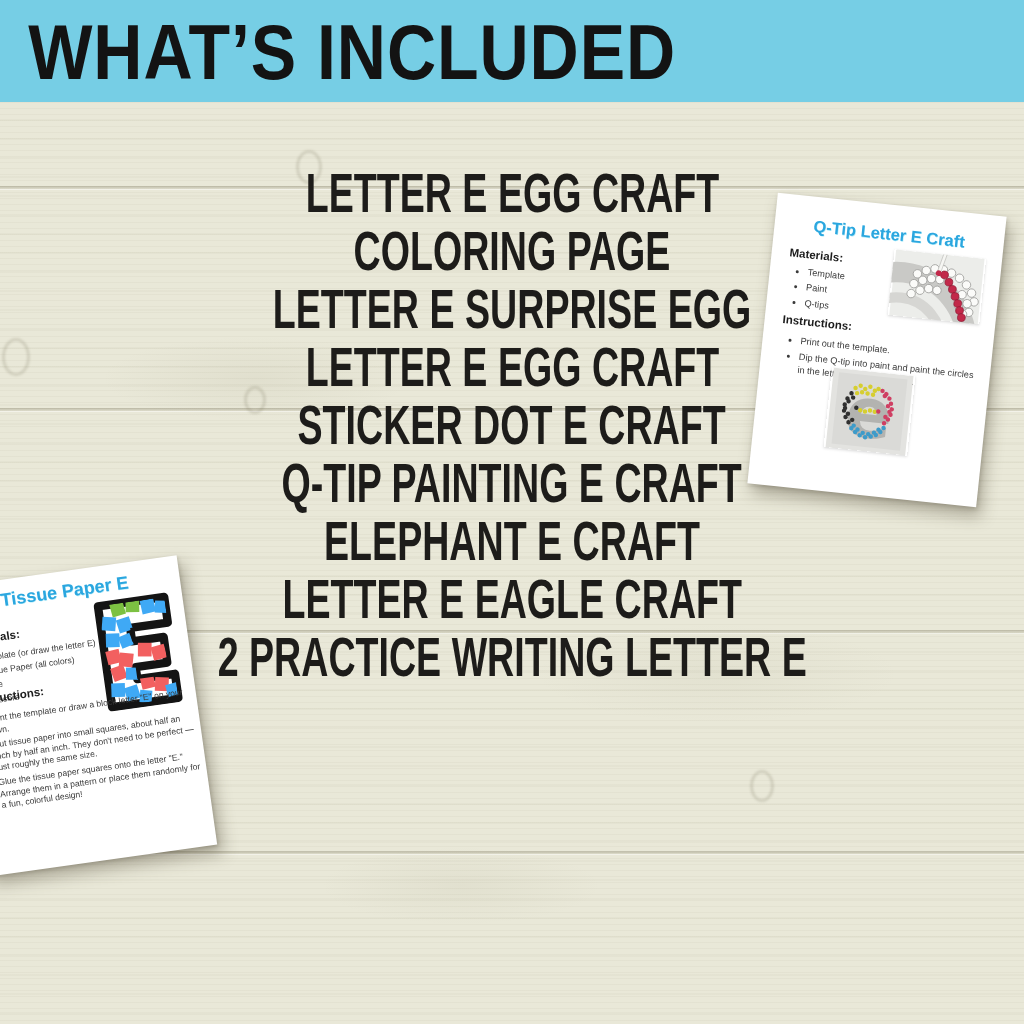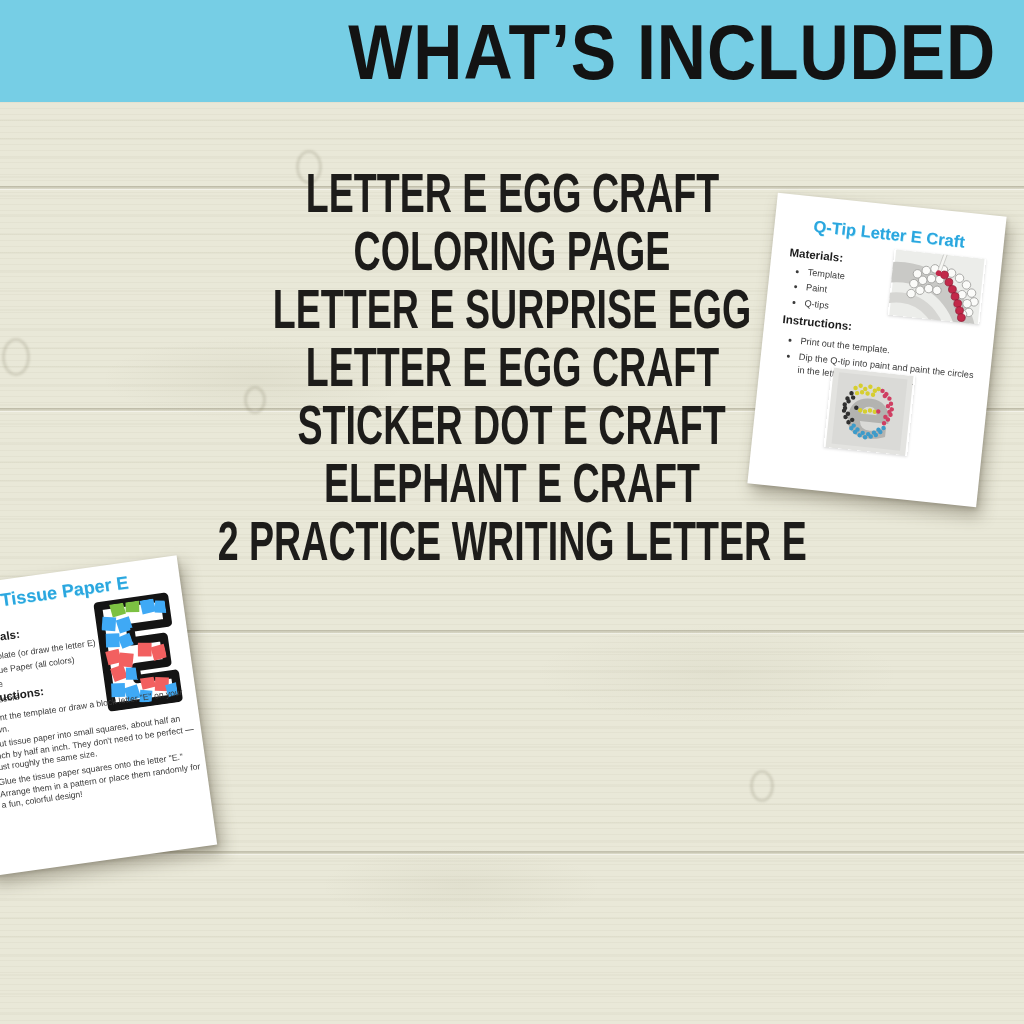--- a/index.html
+++ b/index.html
@@ -18,21 +18,21 @@
       radial-gradient(260px 70px at 70% 62%, rgba(150,145,118,0.08), transparent 70%),
       radial-gradient(200px 55px at 45% 85%, rgba(150,145,118,0.09), transparent 70%);
   }
   .seam{position:absolute;left:0;width:1024px;height:3px;
     background:linear-gradient(180deg, rgba(120,115,90,0.38), rgba(120,115,90,0.10));
     box-shadow:0 1px 0 rgba(255,255,255,0.45);}
   .knot{position:absolute;border-radius:50%;border:3px solid rgba(128,123,98,0.22);filter:blur(1px);}
   
   .banner{position:absolute;left:0;top:0;width:1024px;height:102px;background:#76cee5;}
   .banner h1{
-    margin:0;height:102px;line-height:104px;text-align:right;
+    margin:0;height:102px;line-height:104px;text-align:left;
     font-size:74px;font-weight:bold;color:#131313;letter-spacing:1px;white-space:nowrap;
   }
   .banner h1 span{display:inline-block;transform:scale(0.92,1.06);}
   
   .list{position:absolute;left:0;top:164px;width:1024px;}
   .line{height:58px;line-height:58px;text-align:center;white-space:nowrap;}
   .line span{
     display:inline-block;transform:scale(0.80,1.18);
     font-weight:bold;font-size:47px;color:#1d1c1a;letter-spacing:0px;
   }
@@ -76,21 +76,23 @@
 <div class="banner">
   <h1><span>WHAT’S INCLUDED</span></h1>
 </div>
 
 <div class="list">
   <div class="line"><span>LETTER E EGG CRAFT</span></div>
   <div class="line"><span>COLORING PAGE</span></div>
   <div class="line"><span>LETTER E SURPRISE EGG</span></div>
   <div class="line"><span>LETTER E EGG CRAFT</span></div>
   <div class="line"><span>STICKER DOT E CRAFT</span></div>
+  <div class="line"><span>Q-TIP PAINTING E CRAFT</span></div>
   <div class="line"><span>ELEPHANT E CRAFT</span></div>
+  <div class="line"><span>LETTER E EAGLE CRAFT</span></div>
   <div class="line"><span>2 PRACTICE WRITING LETTER E</span></div>
 </div>
 
 <div class="card card-right">
   <div class="title">Q-Tip Letter E Craft</div>
   <div class="h" style="top:52px;left:18px">Materials:</div>
   <ul class="m-right">
     <li>Template</li>
     <li>Paint</li>
     <li>Q-tips</li>

